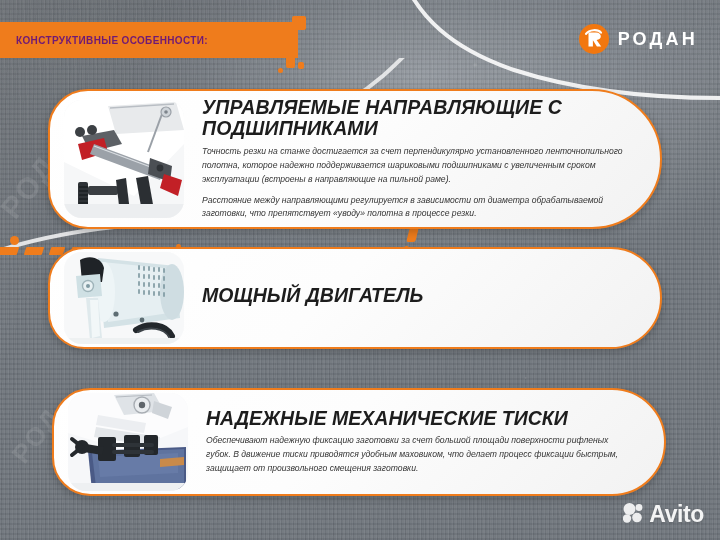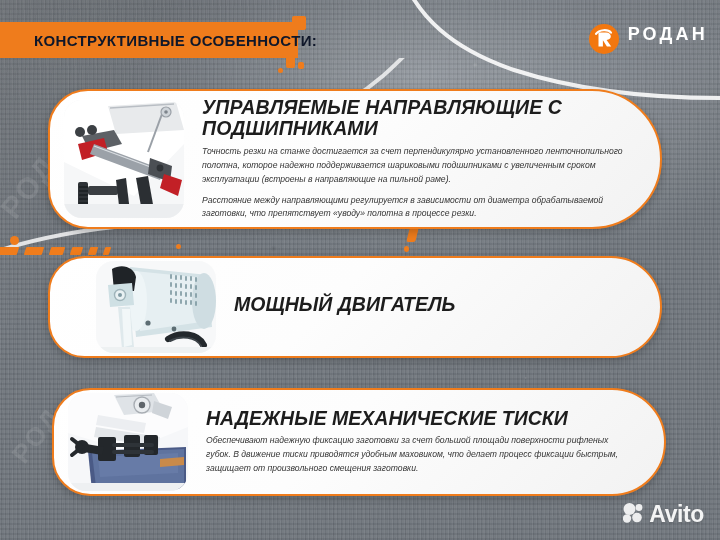--- a/index.html
+++ b/index.html
@@ -62,32 +62,32 @@
   .swoosh svg{display:block;}
 
   
   .banner{
     position:absolute;left:0;top:22px;height:36px;width:298px;
     background:#ef7c1c;
     display:flex;align-items:center;
     box-shadow:0 0 0 0 rgba(0,0,0,0);
   }
   .banner-label{
-    color:#0f172a;font-size:15px;font-weight:700;
-    letter-spacing:.35px;padding-left:34px;white-space:nowrap;
+    color:#701a75;font-size:10px;font-weight:700;
+    letter-spacing:.35px;padding-left:16px;white-space:nowrap;
     font-family:"Liberation Sans","DejaVu Sans",sans-serif;
   }
   .splat{position:absolute;background:#ef7c1c;}
   .splat.s1{left:292px;top:16px;width:14px;height:14px;border-radius:2px;}
   .splat.s2{left:286px;top:56px;width:9px;height:12px;border-radius:2px;}
   .splat.s3{left:298px;top:62px;width:6px;height:7px;border-radius:2px;}
   .splat.s4{left:278px;top:68px;width:5px;height:5px;border-radius:50%;}
 
   
-  .logo{position:absolute;right:12px;top:24px;display:flex;gap:9px;}
+  .logo{position:absolute;right:22px;top:24px;display:flex;align-items:center;gap:9px;}
   .logo-mark{
     width:30px;height:30px;border-radius:50%;
     background:#f2770f;position:relative;flex:none;
   }
   .logo-mark svg{position:absolute;left:0;top:0;}
   .logo-text{
     color:#ffffff;font-size:18px;font-weight:600;letter-spacing:3.2px;
     font-family:"Liberation Sans","DejaVu Sans",sans-serif;
   }
 
@@ -100,21 +100,21 @@
   .card{
     position:absolute;
     background:linear-gradient(135deg,#ffffff 0%,#fdfdfd 46%,#f2f2f2 100%);
     border:2px solid #ef7c1c;
     display:flex;align-items:center;
     box-sizing:border-box;
     box-shadow:0 3px 9px rgba(0,0,0,.22);
     font-style:italic;
   }
   #card-1{left:48px;top:89px;width:614px;height:140px;border-radius:40px 70px 70px 40px;}
-  #card-2{left:48px;top:256px;width:614px;height:102px;border-radius:40px 56px 56px 40px;padding-left:32px;}
+  #card-2{left:48px;top:247px;width:614px;height:102px;border-radius:40px 56px 56px 40px;}
   #card-3{left:52px;top:388px;width:614px;height:108px;border-radius:40px 56px 56px 40px;}
 
   .thumb{
     flex:none;margin-left:14px;border-radius:18px;overflow:hidden;position:relative;
     background:#fbfbfb;
   }
   #card-1 .thumb{width:120px;height:118px;}
   #card-2 .thumb{width:120px;height:92px;}
   #card-3 .thumb{width:120px;height:98px;}
 

